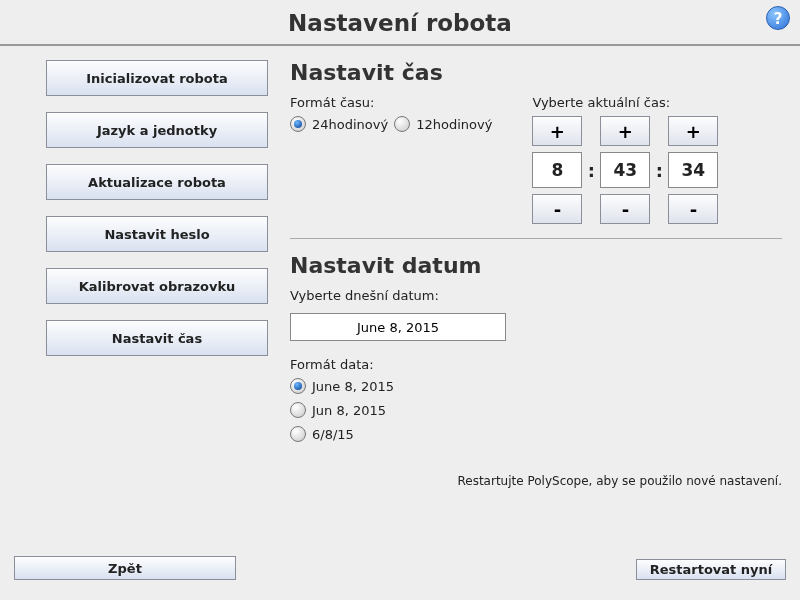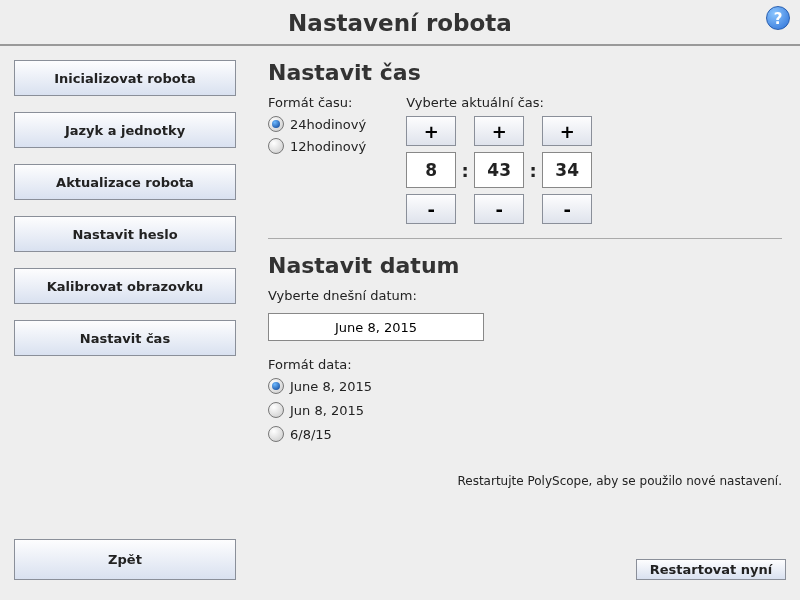--- a/index.html
+++ b/index.html
@@ -34,21 +34,22 @@
     font-weight: bold;
     font-size: 15px;
     line-height: 24px;
     text-align: center;
     border: 1px solid #2a5faf;
     cursor: pointer;
   }
   .layout {
     display: flex;
     padding: 14px 14px 0 14px;
-    gap: 32px;
+    gap: 22px;
+    margin-left: 32px;
   }
   .sidebar {
     width: 222px;
     display: flex;
     flex-direction: column;
     gap: 16px;
   }
   .btn {
     height: 36px;
     border: 1px solid #8a8f99;
@@ -71,21 +72,21 @@
   }
   .time-row {
     display: flex;
     gap: 40px;
     margin-bottom: 14px;
   }
   .label {
     font-size: 13px;
     margin-bottom: 6px;
   }
-  .radio-group { display: flex; flex-direction: column; gap: 6px; }
+  .radio-group { display: flex; flex-direction: row; gap: 6px; }
   .radio-item {
     display: flex;
     align-items: center;
     gap: 6px;
     font-size: 13px;
     cursor: pointer;
   }
   .radio-dot {
     width: 16px;
     height: 16px;
@@ -158,21 +159,21 @@
   }
   .footer {
     position: absolute;
     bottom: 20px;
     left: 14px;
     right: 14px;
     display: flex;
     justify-content: space-between;
     align-items: flex-end;
   }
-  .footer .btn { width: 222px; height: 41px; }
+  .footer .btn { width: 222px; height: 24px; }
   .footer .restart { width: 150px; height: 21px; font-weight: bold; }
 </style>
 </head>
 <body>
 
 <div class="header">
   <h1>Nastavení robota</h1>
   <div class="help-icon">?</div>
 </div>
 

